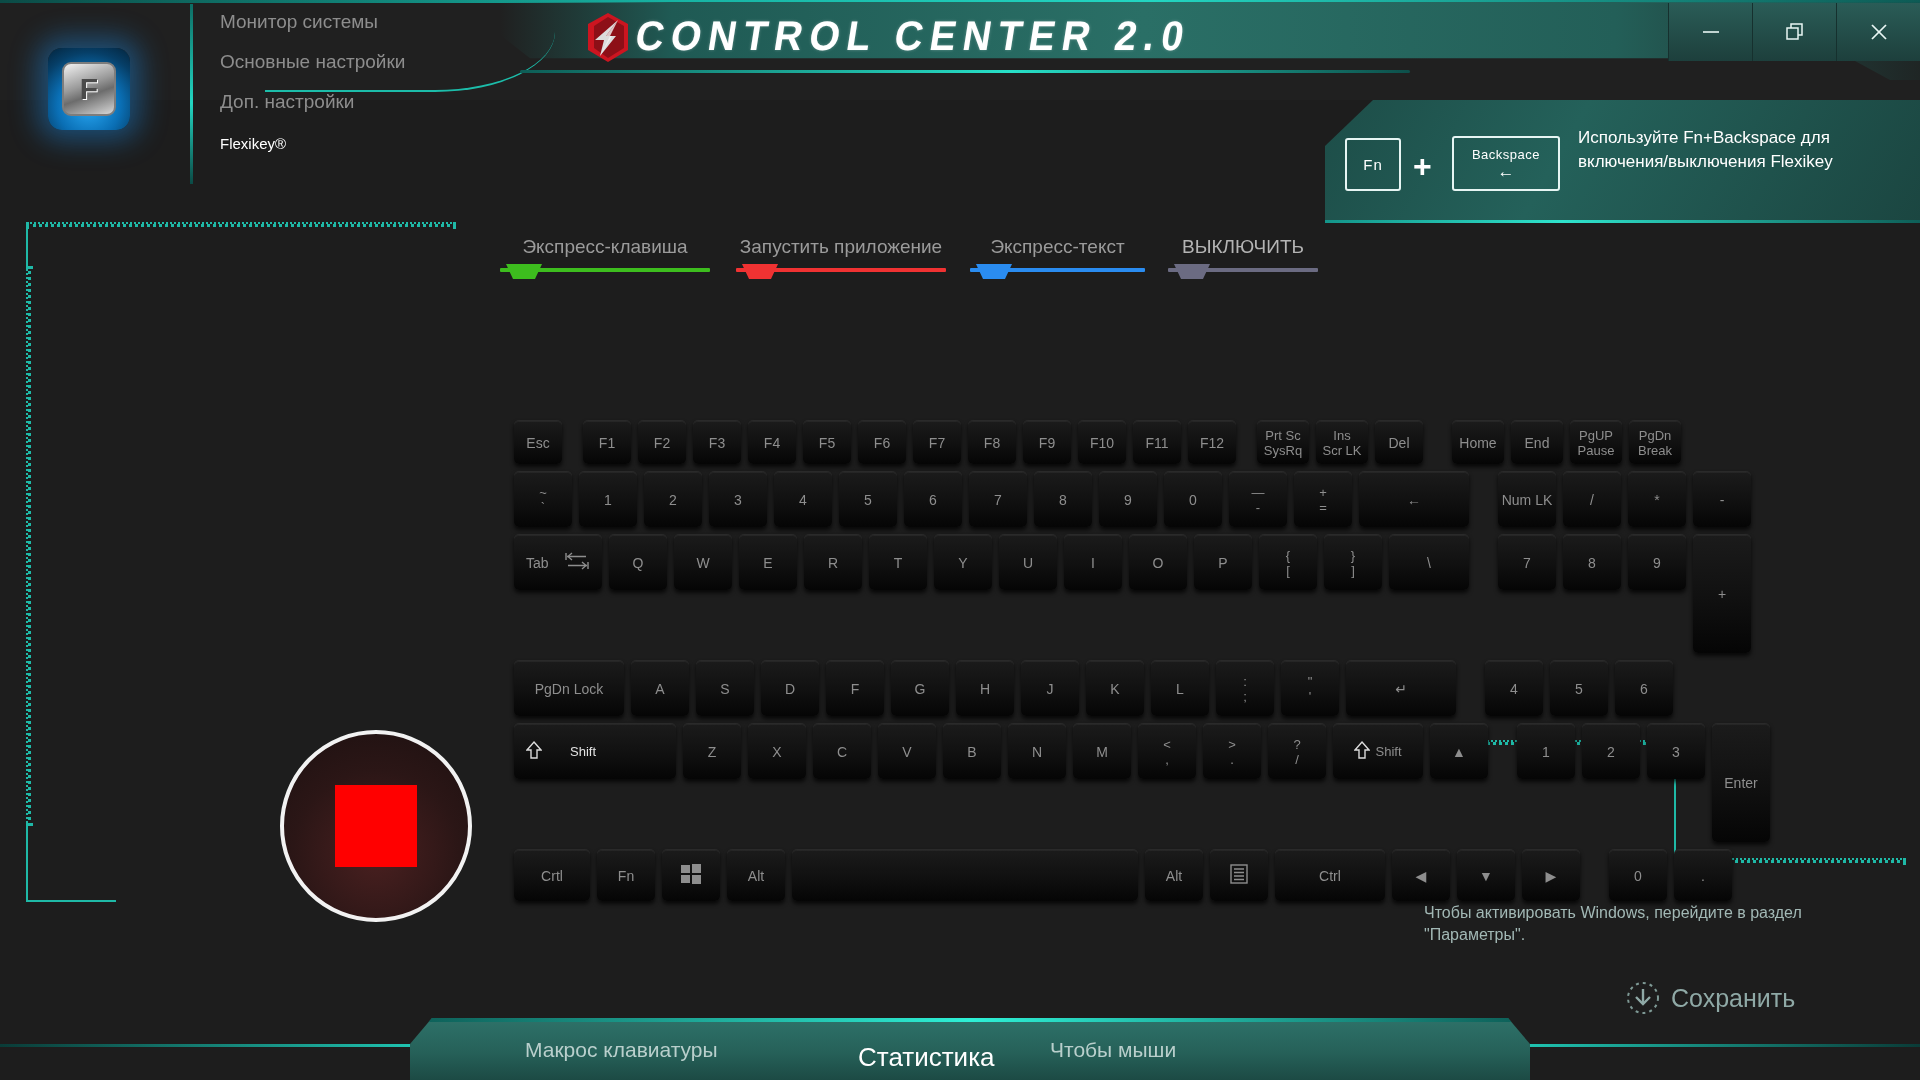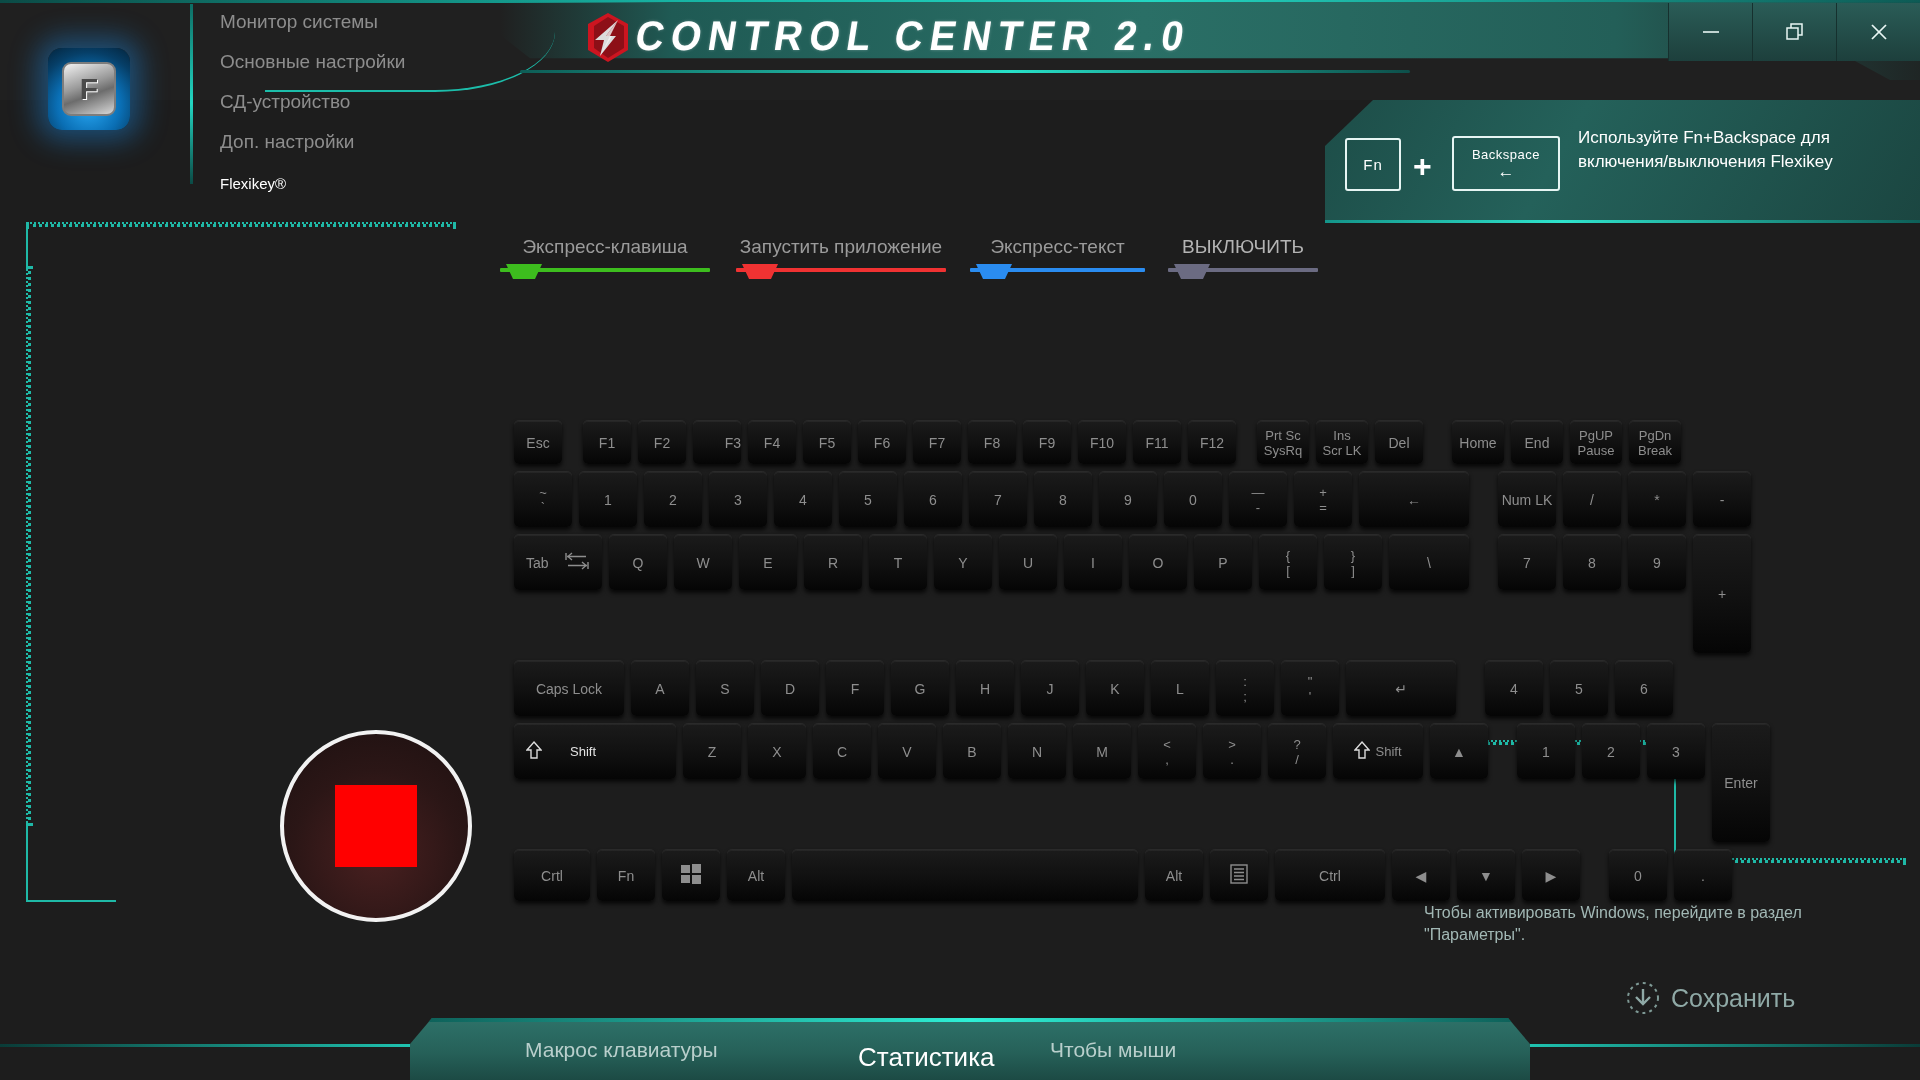--- a/index.html
+++ b/index.html
@@ -264,21 +264,20 @@
   </div>
 
   <div class="flexikey-icon">
     <div class="keycap">F</div>
   </div>
 
   <div class="navdivider"></div>
   <div class="nav">
     <div class="nav-item">Монитор системы</div>
     <div class="nav-item">Основные настройки</div>
-    <div class="nav-item">СД-устройство</div>
     <div class="nav-item">Доп. настройки</div>
     <div class="nav-item active">Flexikey®</div>
   </div>
 
   <div class="fnhint"></div>
   <div class="fnhint-underline"></div>
   <div class="fn-key">
     <span>Fn</span>
   </div>
   <div class="plus-sign">+</div>
@@ -339,21 +338,21 @@
         <div class="key" style="width: 48px;">
           <span>Esc</span>
         </div>
         <div class="kb-gap" style="width: 14px;"></div>
         <div class="key" style="width: 48px;">
           <span>F1</span>
         </div>
         <div class="key" style="width: 48px;">
           <span>F2</span>
         </div>
-        <div class="key" style="width: 48px; justify-content: flex-end;">
+        <div class="key" style="width: 48px;">
           <span>F3</span>
         </div>
         <div class="key" style="width: 48px;">
           <span>F4</span>
         </div>
         <div class="key" style="width: 48px;">
           <span>F5</span>
         </div>
         <div class="key" style="width: 48px; text-align: right;">
           <span>F6</span>
@@ -526,21 +525,21 @@
         </div>
         <div class="key" style="width: 58px; height: 56px;">
           <span>9</span>
         </div>
         <div class="key tall" style="width: 58px; height: 119px;">
           <span>+</span>
         </div>
       </div>
       <div class="krow">
         <div class="key" style="width: 110px; height: 56px;">
-          <span>Caps Lock</span>
+          <span>PgDn Lock</span>
         </div>
         <div class="key" style="width: 58px; height: 56px;">
           <span>A</span>
         </div>
         <div class="key" style="width: 58px; height: 56px;">
           <span>S</span>
         </div>
         <div class="key" style="width: 58px; height: 56px;">
           <span>D</span>
         </div>

